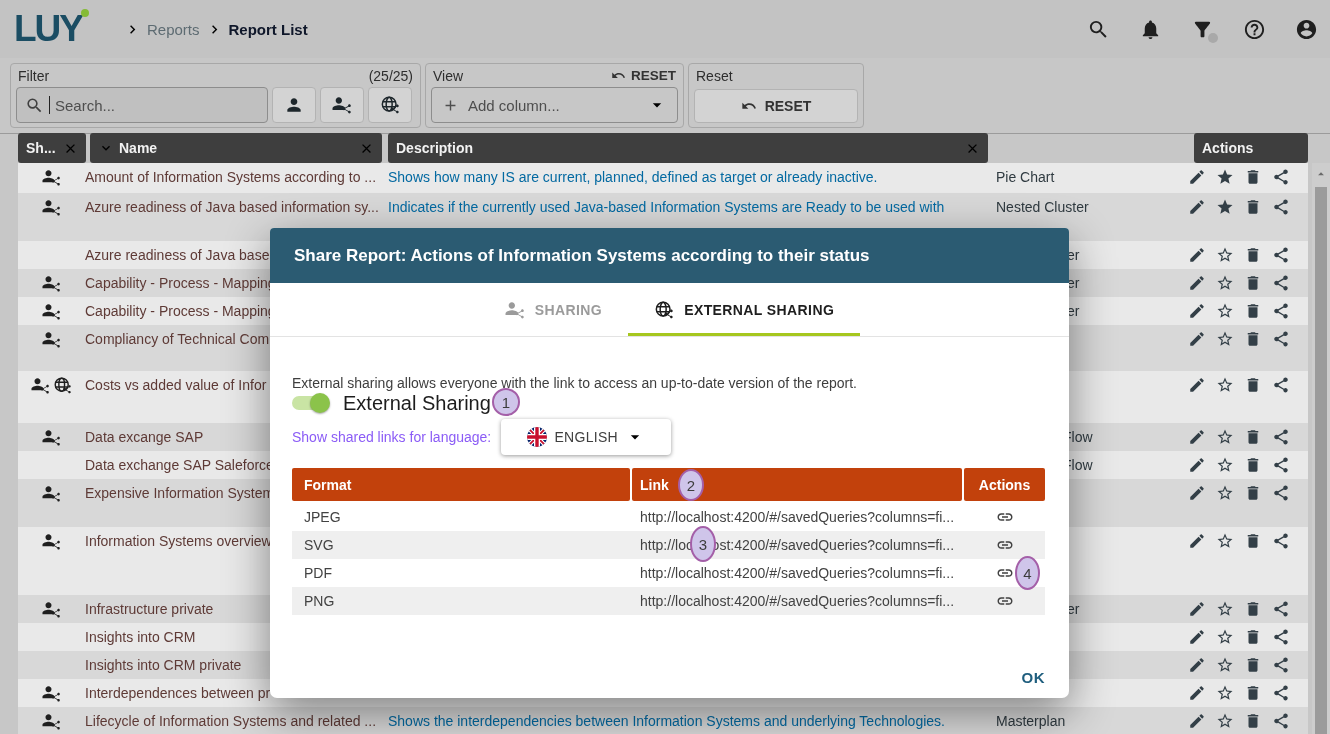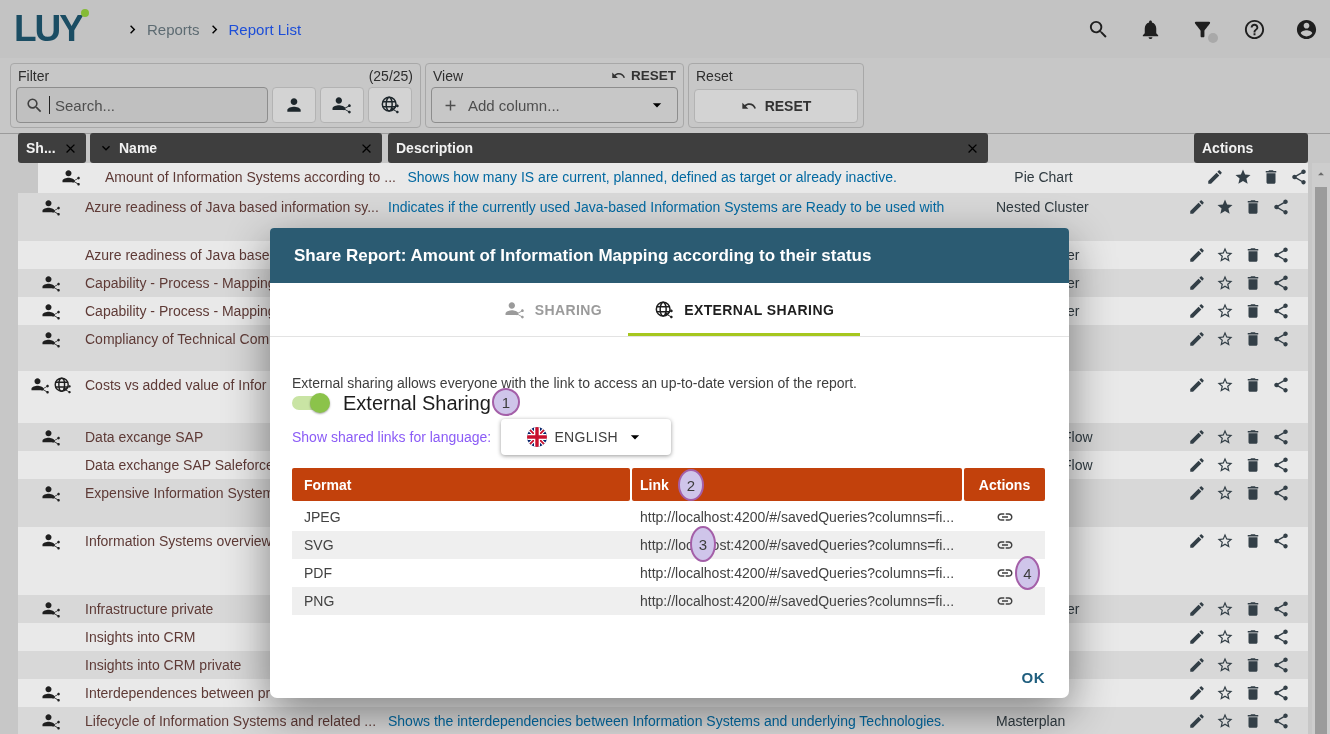--- a/index.html
+++ b/index.html
@@ -7,21 +7,21 @@
          font-family:"Liberation Sans",sans-serif;-webkit-font-smoothing:antialiased}
   .ic{width:18px;height:18px;fill:currentColor;flex:none}
 
   
   .appbar{position:absolute;left:0;top:0;right:0;height:58px;background:#c3c3c3;display:flex;align-items:center}
   .logo{position:relative;margin-left:14px;font-size:37px;font-weight:bold;color:#1b4d63;letter-spacing:-2px;line-height:58px;padding-right:6px}
   .logo-dot{position:absolute;right:-1px;top:9px;width:8px;height:8px;border-radius:50%;background:#85bb37}
   .crumbs{display:flex;align-items:center;margin-left:36px;font-size:15px;gap:6px}
   .crumb-sep{width:17px;height:17px;color:#37474f}
   .crumb-parent{color:#5d6b72}
-  .crumb-current{font-weight:normal;color:#1d4ed8}
+  .crumb-current{font-weight:bold;color:#0f172a}
   .appbar-icons{margin-left:auto;display:flex;align-items:center;gap:29px;padding-right:12px}
   .abtn{width:23px;height:23px;color:#1f1f1f;position:relative}
   .abtn .ic{width:23px;height:23px}
   .badge-dot{position:absolute;right:-4px;bottom:-2px;width:10px;height:10px;border-radius:50%;background:#a9a9a9}
 
   
   .toolbar{position:absolute;left:0;top:58px;right:0;height:75px;background:#c7c7c7}
   .panel{position:absolute;top:5px;height:65px;border:1px solid #a8a8a8;border-radius:4px;box-sizing:border-box;padding:3px 5px}
   .p-filter{left:10px;width:411px}
   .p-view{left:425px;width:259px}
@@ -309,21 +309,21 @@
       <svg class="hx">
           <use href="#i-close"></use>
         </svg>
     </div>
     <div class="hcell h-act">
       <span>Actions</span>
     </div>
 
     <div class="gbody">
 
-        <div class="trow shade-light" style="height: 30px; margin-left: 20px;">
+        <div class="trow shade-light" style="height: 30px;">
           <div class="c-sh">
             <svg class="ric">
               <use href="#i-person-share"></use>
             </svg>
           </div>
           <div class="c-name">Amount of Information Systems according to ...</div>
           <div class="c-desc">Shows how many IS are current, planned, defined as target or already inactive.</div>
           <div class="c-type rt-full">Pie Chart</div>
           <div class="c-act">
             <svg class="ic">
@@ -758,21 +758,21 @@
           <svg class="ic">
             <use href="#i-caret-down"></use>
           </svg>
         </div>
       <div class="vs-thumb"></div>
     </div>
   </section>
 
   <div class="modal">
     <div class="m-head">
-      <span>Share Report: Amount of Information Mapping according to their status</span>
+      <span>Share Report: Actions of Information Systems according to their status</span>
     </div>
     <div class="m-tabs">
       <div class="m-tab">
         <svg class="ic">
             <use href="#i-person-share"></use>
           </svg>
         <span>SHARING</span>
       </div>
       <div class="m-tab active">
         <svg class="ic">

